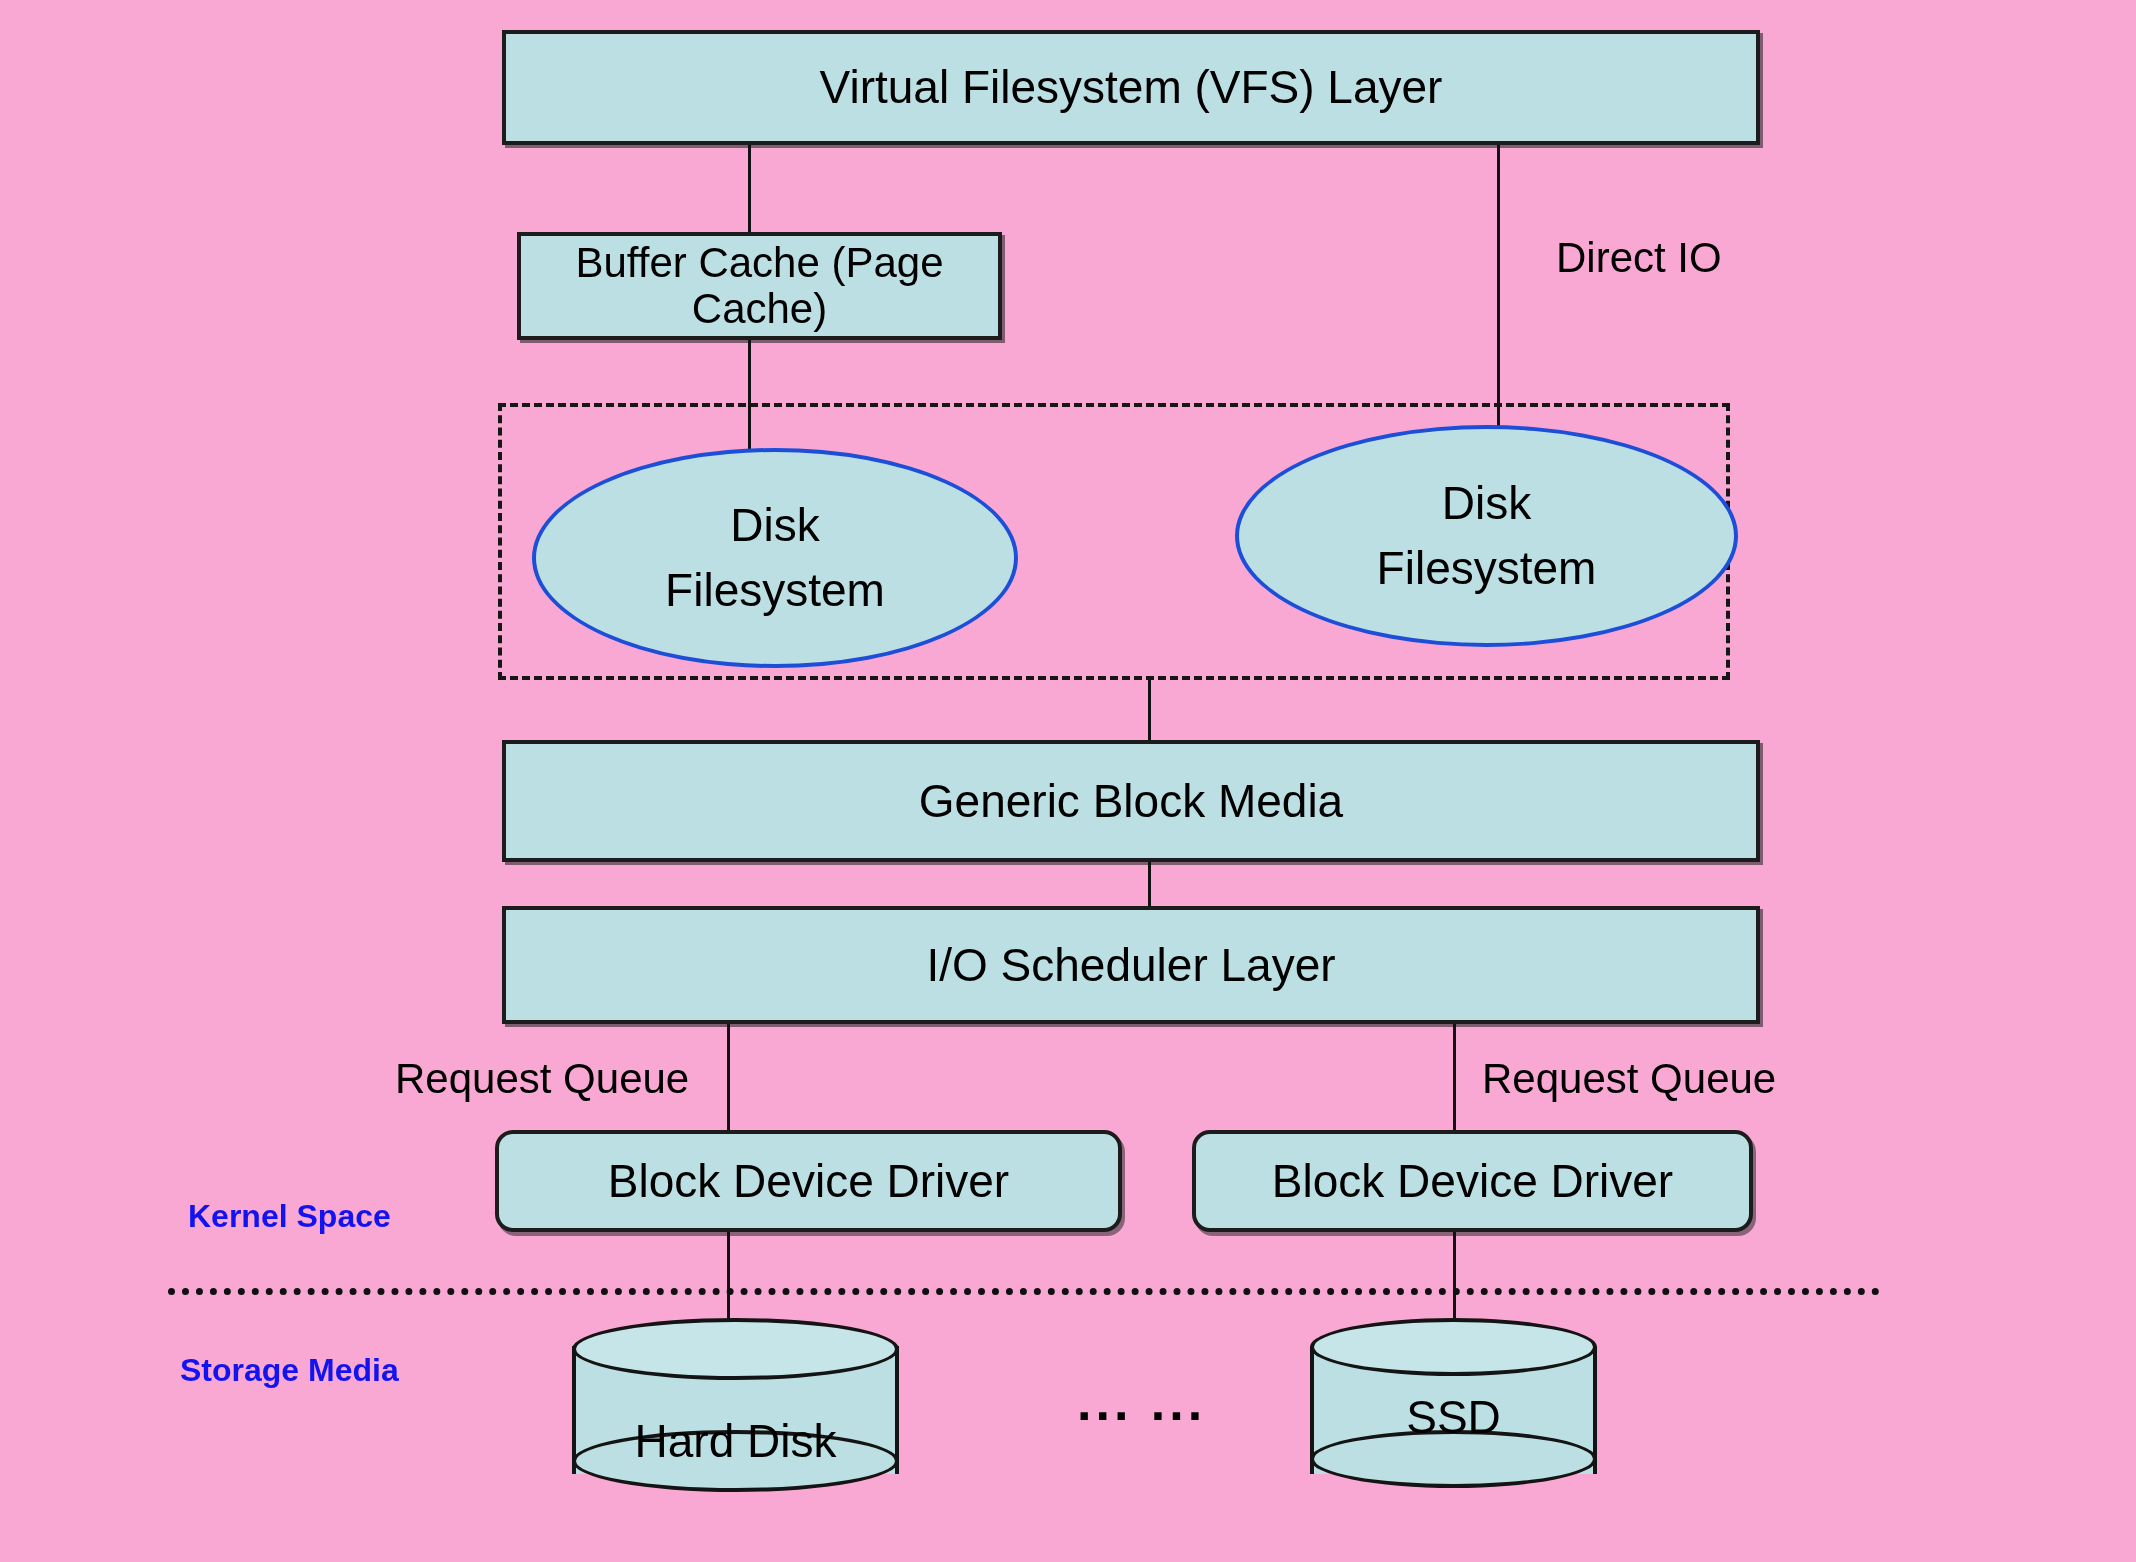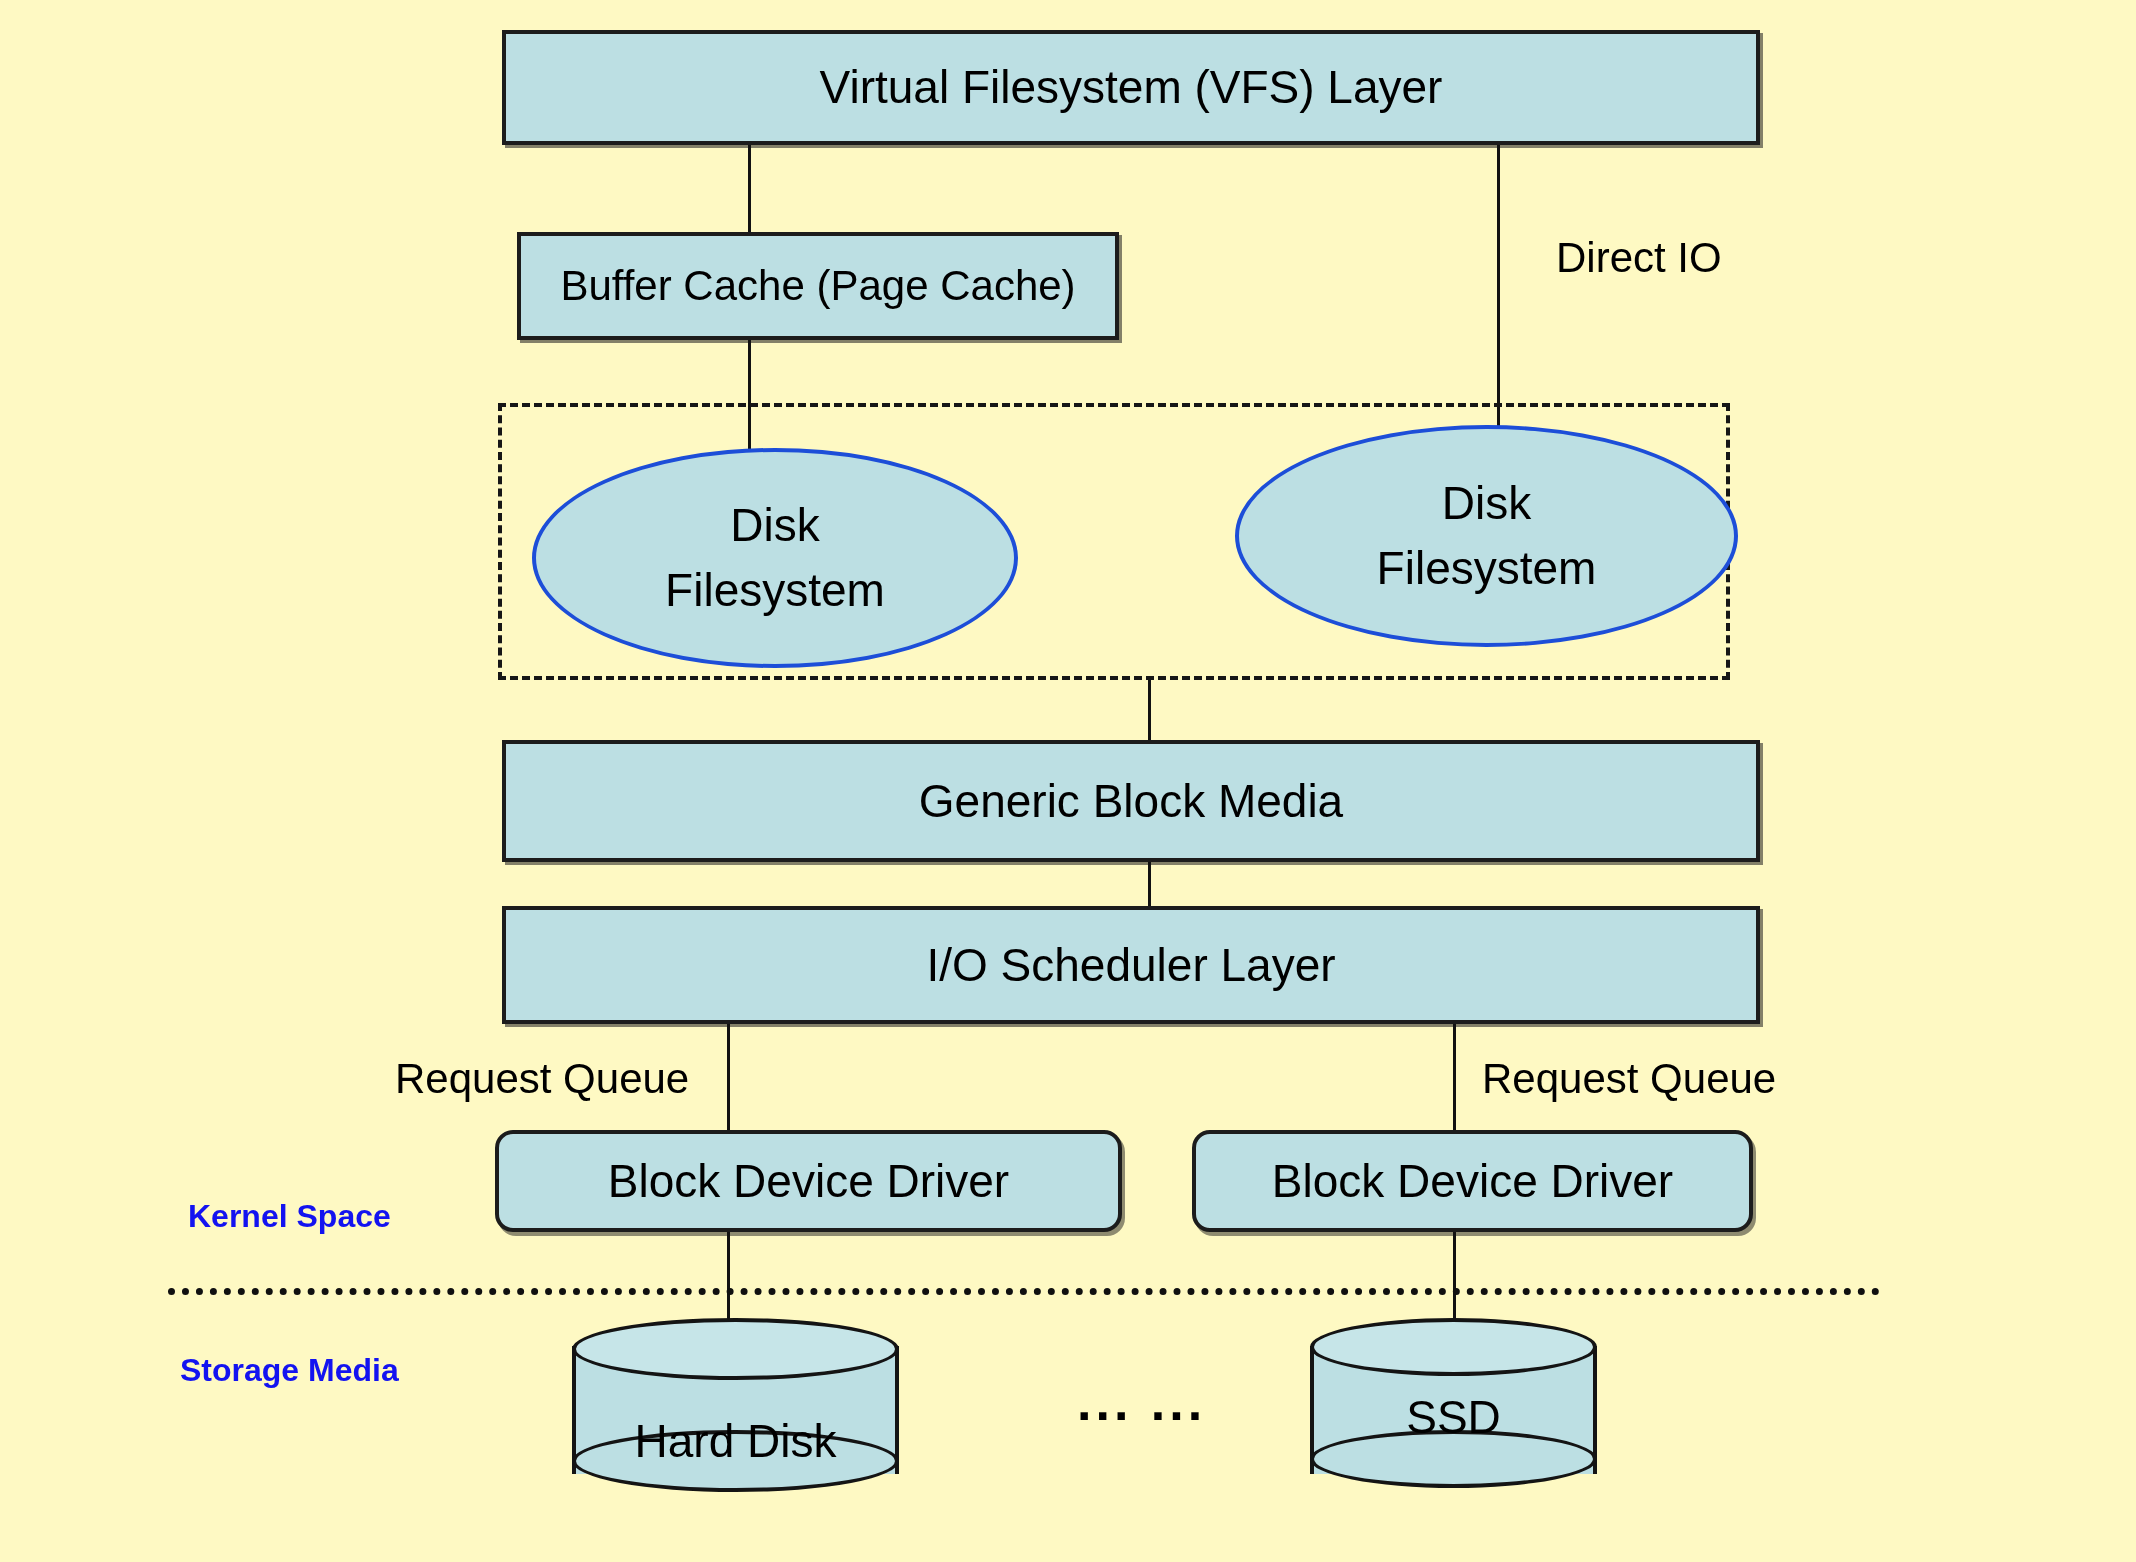--- a/index.html
+++ b/index.html
@@ -4,21 +4,21 @@
 <style>
   html, body {
     margin: 0;
     padding: 0;
     background: #ffffff;
   }
   #stage {
     position: relative;
     width: 2136px;
     height: 1562px;
-    background: #fef9c3;
+    background: #f9a8d4;
     font-family: "Liberation Sans", sans-serif;
     overflow: hidden;
   }
   
   .abs { position: absolute; box-sizing: border-box; }
 
   
   .layerbox {
     background: #bcdfe3;
     border: 4px solid #1c1c1c;
@@ -137,21 +137,21 @@
   <div class="abs layerbox" style="left:502px; top:30px; width:1258px; height:115px;">
     <span>Virtual Filesystem (VFS) Layer</span>
   </div>
 
   <div class="vline" style="left:748px; top:145px; height:90px;"></div>
 
   <div class="vline" style="left:1497px; top:145px; height:315px;"></div>
 
   <div class="freetext" style="left:1556px; top:234px;">Direct IO</div>
 
-  <div class="abs layerbox small" style="left:517px; top:232px; width:602px; height:108px;">
+  <div class="abs layerbox small" style="left:517px; top:232px; width:485px; height:108px;">
     <span>Buffer Cache (Page Cache)</span>
   </div>
 
   <div class="vline" style="left:748px; top:340px; height:120px;"></div>
 
   <div class="abs dashbox" style="left:498px; top:403px; width:1232px; height:277px;"></div>
 
 
   <div class="abs ellipse" style="left:532px; top:448px; width:486px; height:220px; flex-direction:column;">
     <span>Disk</span>

